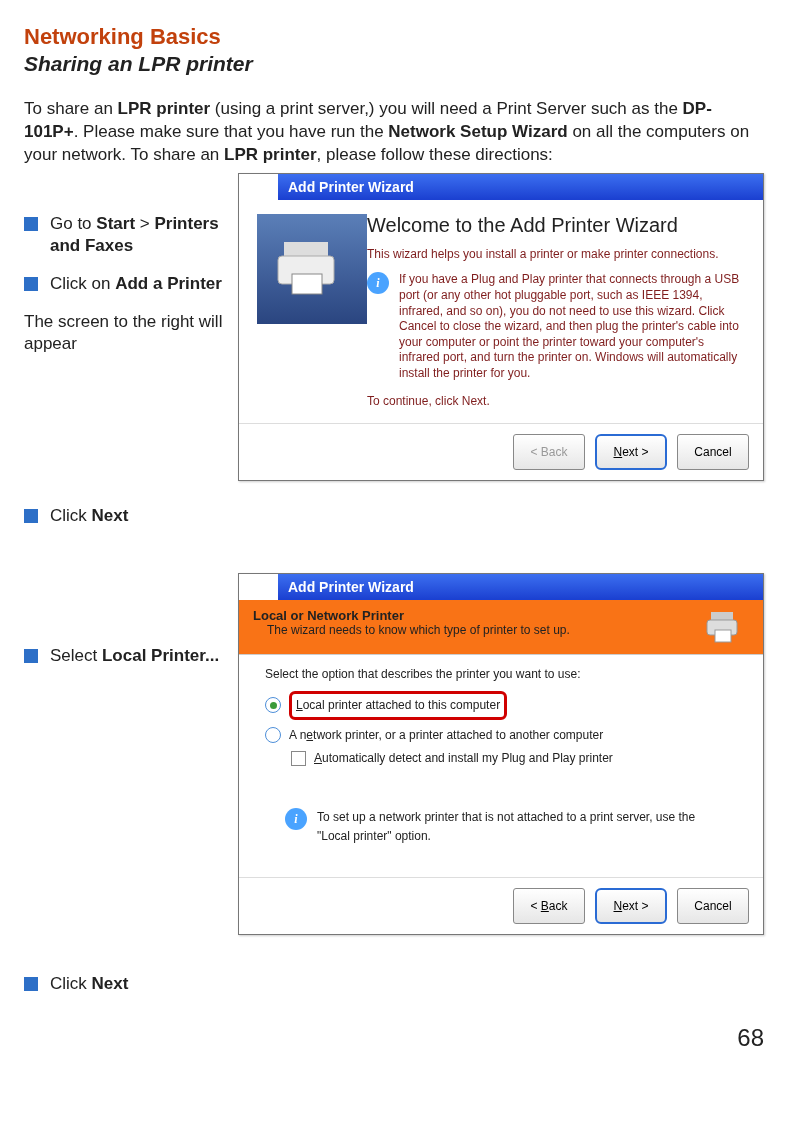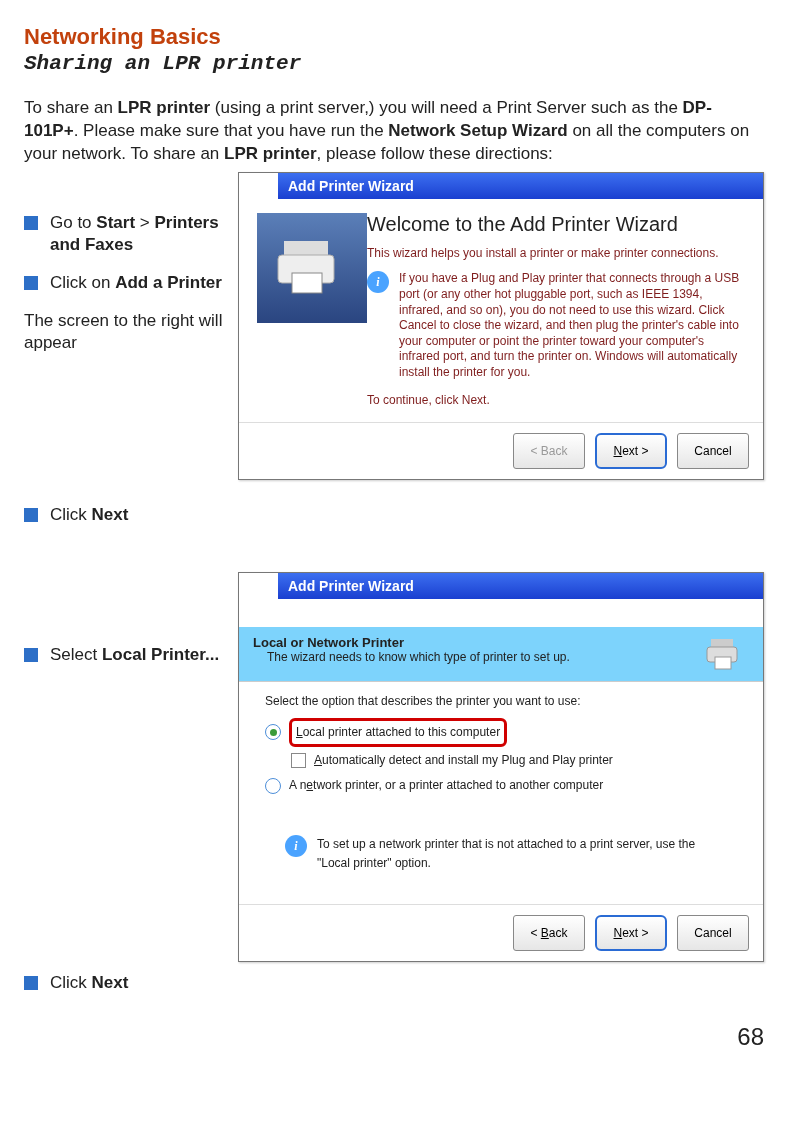--- a/index.html
+++ b/index.html
@@ -4,21 +4,21 @@
 <style>
   body {
     font-family: Arial, Helvetica, sans-serif;
     margin: 0;
     padding: 24px;
     width: 740px;
     font-size: 17px;
     color: #222;
   }
   .title1 { color: #c2410c; font-weight: bold; font-size: 22px; margin: 0; }
-  .title2 { font-style: italic; font-weight: bold; font-size: 21px; margin: 2px 0 22px 0; font-family: Liberation Mono, monospace; }
+  .title2 { font-style: italic; font-weight: bold; font-size: 21px; margin: 2px 0 22px 0; }
   .intro { line-height: 1.35; margin-bottom: 6px; }
   .content-row { display: flex; align-items: flex-start; gap: 14px; }
   .left-col { width: 200px; flex-shrink: 0; }
   .right-col { flex: 1; }
   ul.bullets { list-style: none; padding: 0; margin: 0; }
   ul.bullets li { position: relative; padding-left: 26px; margin-bottom: 16px; line-height: 1.3; }
   ul.bullets li::before { content: ''; position: absolute; left: 0; top: 4px; width: 14px; height: 14px; background: #2d6fc7; }
   .plain { margin: 8px 0 0 0; line-height: 1.3; }
   .spacer { height: 150px; }
   .spacer2 { height: 72px; }
@@ -36,21 +36,21 @@
   .dlg-p { margin: 6px 0; color: #7f1d1d; line-height: 1.3; }
   .info-row { display: flex; gap: 10px; align-items: flex-start; margin-top: 10px; }
   .info-icon { width: 22px; height: 22px; border-radius: 50%; background: #4aa3ff; color: #fff; text-align: center; font-weight: bold; font-family: Georgia, serif; font-style: italic; line-height: 22px; flex-shrink: 0; }
   .dlg-footer { display: flex; justify-content: flex-end; gap: 10px; padding: 10px 14px; border-top: 1px solid #ddd; font-size: 12px; }
   .btn { min-width: 72px; height: 36px; border: 1px solid #888; background: linear-gradient(#fff,#e6e6e6); border-radius: 3px; font-size: 12px; }
   .btn.disabled { color: #999; }
   .btn.primary { border: 2px solid #2a6bd4; }
   .red-hl { border: 3px solid #d00000; border-radius: 6px; }
 
   
-  .dlg2-header { padding: 8px 14px 6px 14px; font-size: 12px; background: #7dd3fc; border-bottom: 1px solid #ccc; display: flex; align-items: flex-start; margin-top: 28px; }
+  .dlg2-header { padding: 8px 14px 6px 14px; font-size: 12px; background: #f97316; border-bottom: 1px solid #ccc; display: flex; align-items: flex-start; }
   .dlg2-header .txt { flex: 1; }
   .dlg2-header .hh { font-weight: bold; font-size: 13px; }
   .mini-printer { width: 48px; height: 40px; }
   .dlg2-body { padding: 10px 32px 30px 26px; font-size: 12px; line-height: 1.6; }
   .radiorow { display: flex; align-items: center; gap: 8px; margin: 4px 0; }
   .radio { width: 14px; height: 14px; border-radius: 50%; border: 1px solid #4e8fd9; background: #fff; display: inline-flex; align-items: center; justify-content: center; }
   .radio.sel::after { content: ''; width: 7px; height: 7px; border-radius: 50%; background: #3a9b3a; }
   .chk { width: 13px; height: 13px; border: 1px solid #888; background: #fff; display: inline-block; }
   .dlg2-opt1-wrap { display: inline-block; padding: 2px 4px; }
   .indent { margin-left: 26px; }
@@ -148,27 +148,27 @@
           <rect x="6" y="12" width="30" height="15" rx="3" fill="#ddd" stroke="#999"></rect>
           <rect x="14" y="22" width="16" height="12" fill="#fff" stroke="#999"></rect>
         </svg>
       </div>
       <div class="dlg2-body">
         <div>Select the option that describes the printer you want to use:</div>
         <div class="radiorow" style="margin-top:6px">
           <span class="radio sel"></span>
           <span class="dlg2-opt1-wrap red-hl"><span class="u">L</span><span>ocal printer attached to this computer</span></span>
         </div>
+        <div class="radiorow" style="margin-top:6px">
+          <span class="radio"></span>
+          <span><span>A n</span><span class="u">e</span><span>twork printer, or a printer attached to another computer</span></span>
+        </div>
         <div class="radiorow indent">
           <span class="chk"></span>
           <span><span class="u">A</span><span>utomatically detect and install my Plug and Play printer</span></span>
-        </div>
-        <div class="radiorow" style="margin-top:6px">
-          <span class="radio"></span>
-          <span><span>A n</span><span class="u">e</span><span>twork printer, or a printer attached to another computer</span></span>
         </div>
         <div class="info-row" style="margin-top:40px; margin-left:20px">
           <div class="info-icon">i</div>
           <div>To set up a network printer that is not attached to a print server, use the "Local printer" option.</div>
         </div>
       </div>
       <div class="dlg-footer">
         <button class="btn">&lt; <span class="u">B</span>ack</button>
         <button class="btn primary red-hl"><span class="u">N</span>ext &gt;</button>
         <button class="btn">Cancel</button>

